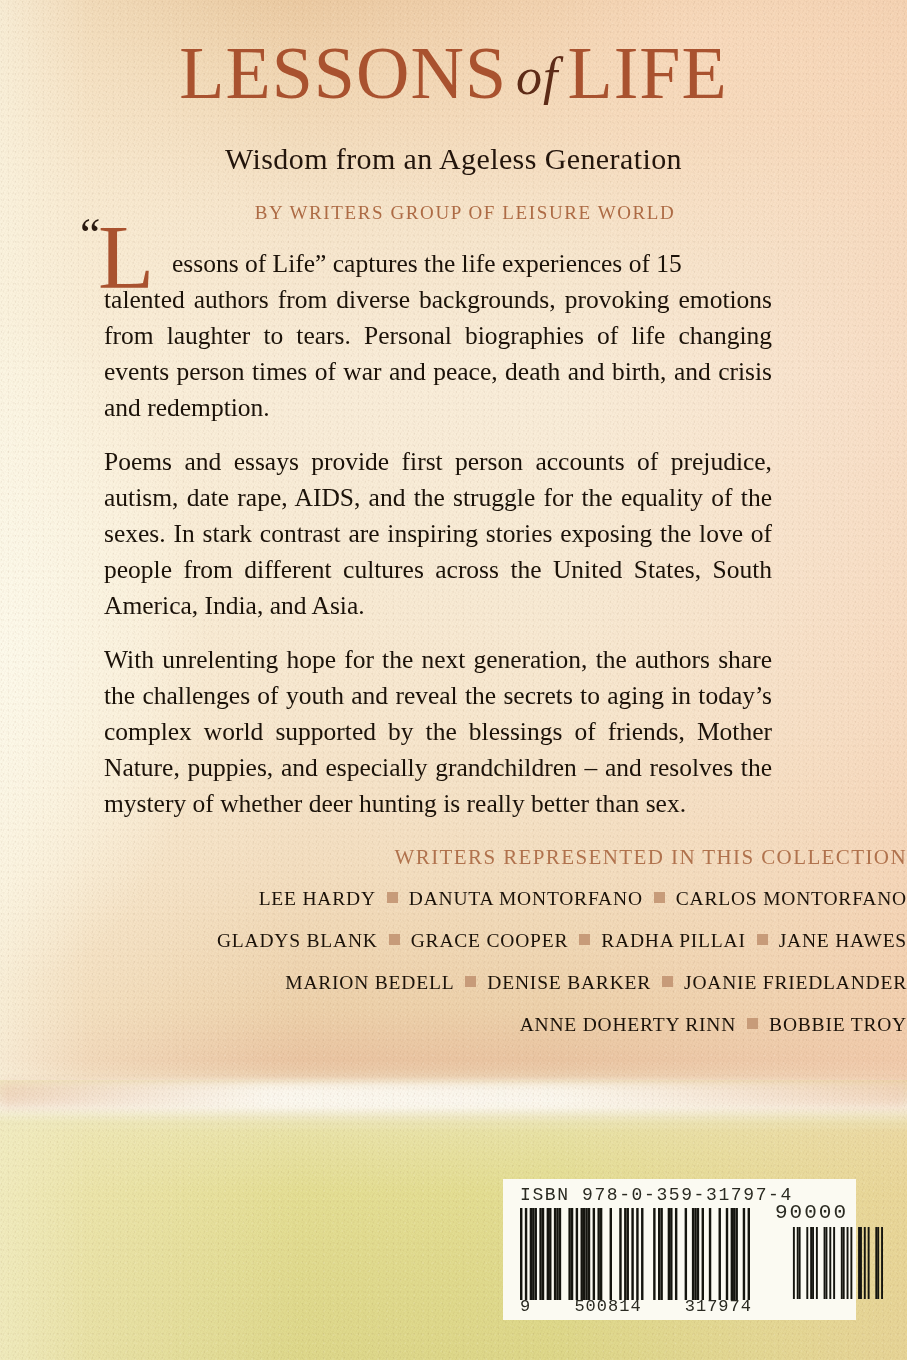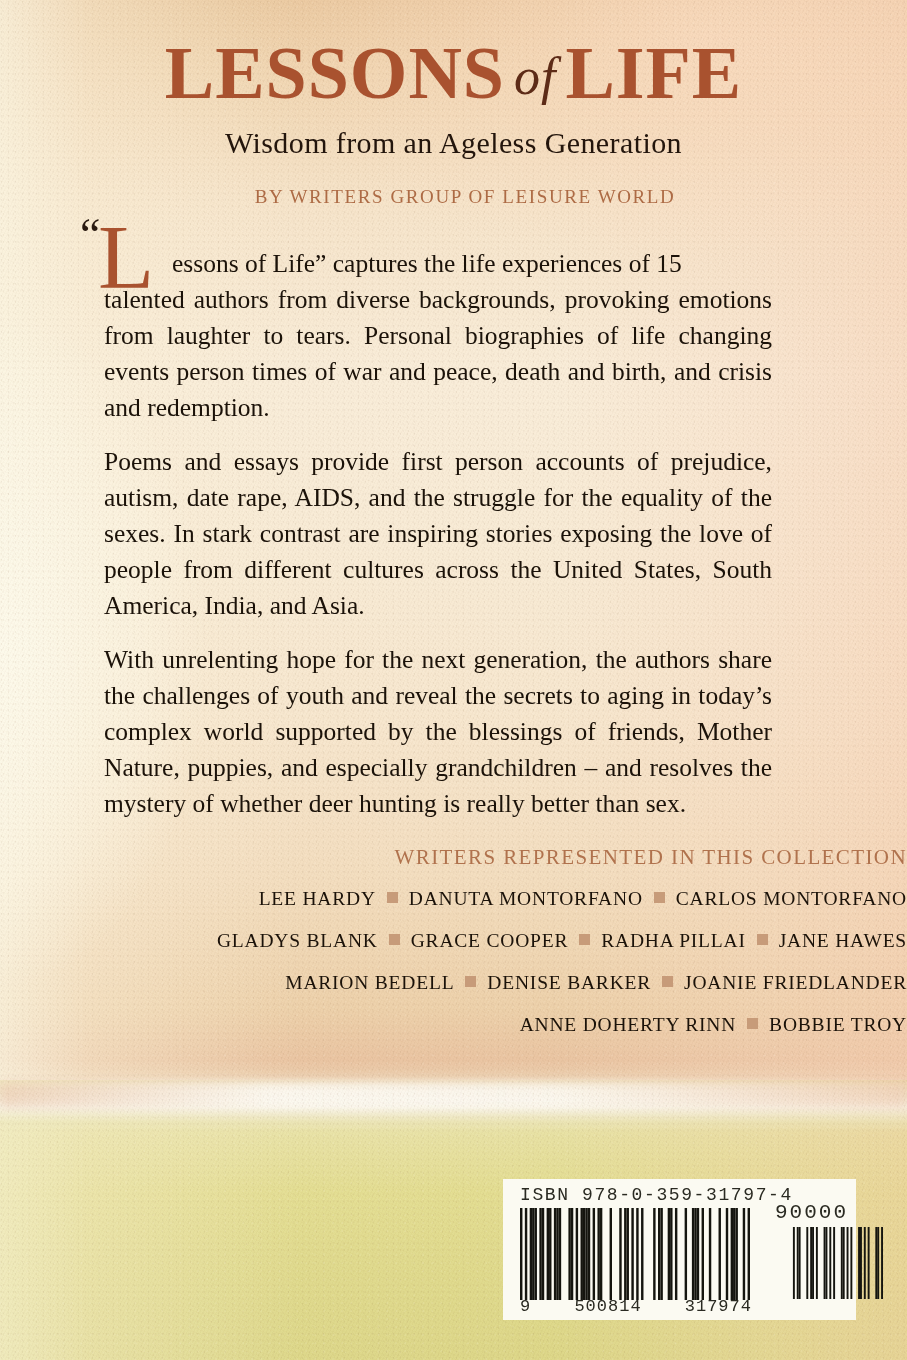--- a/index.html
+++ b/index.html
@@ -145,34 +145,33 @@
     font-size: 74px;
     line-height: 1;
     color: #a9522f;
     letter-spacing: 1px;
     white-space: nowrap;
   }
   .title .word {
     font-variant: small-caps;
     text-transform: uppercase;
     font-size: 74px;
-    font-weight: bold;
   }
   .title .of {
     font-style: italic;
     font-family: "Liberation Serif", serif;
     font-size: 52px;
     color: #5d2b17;
     text-transform: lowercase;
     padding: 0 9px;
     position: relative;
     top: -4px;
   }
   .subtitle {
-    margin-top: 16px;
+    margin-top: 32px;
     font-family: "Liberation Serif", serif;
     font-size: 30px;
     color: #23150c;
     letter-spacing: 0.4px;
   }
   .byline {
     margin-top: 26px;
     font-family: "Liberation Serif", serif;
     font-size: 19px;
     letter-spacing: 1.6px;

